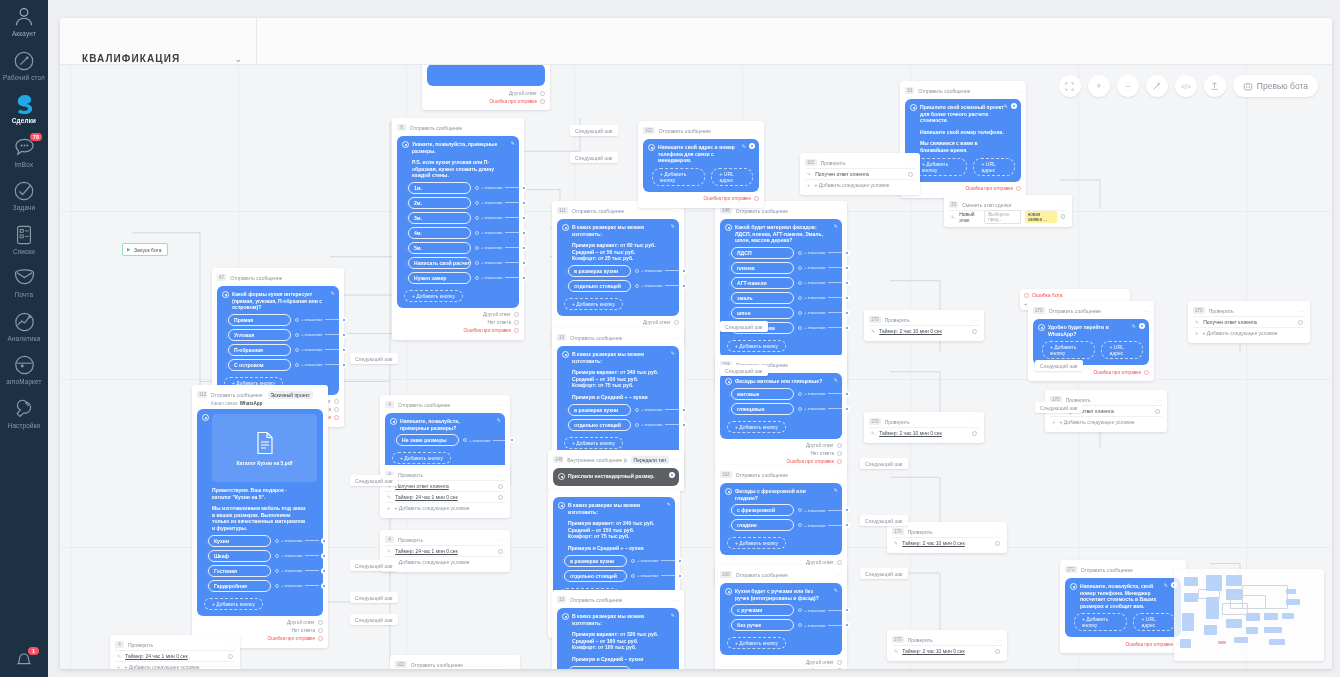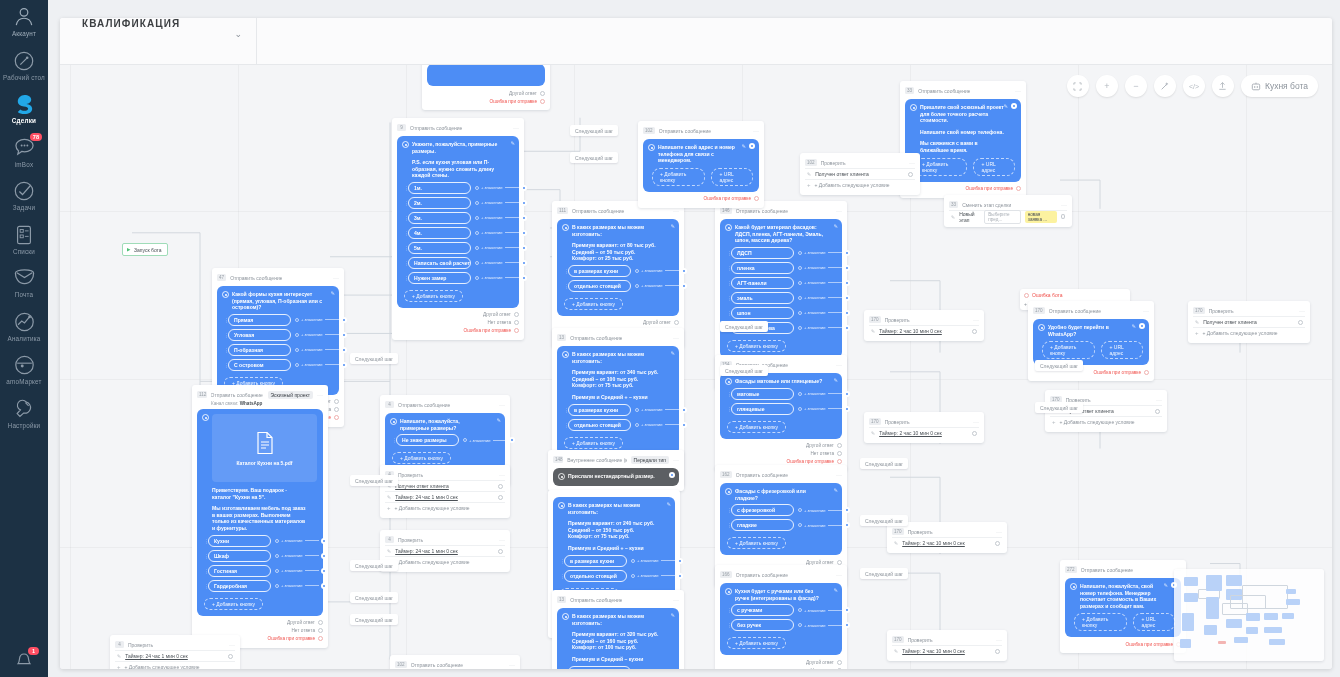--- a/index.html
+++ b/index.html
@@ -33,22 +33,22 @@
     position:absolute; left:60px; top:18px; right:8px; bottom:8px;
     background:#f4f5f7; border-radius:3px; box-shadow:0 1px 4px rgba(0,0,0,.14);
     overflow:hidden;
   }
   #header{
     position:absolute; left:0; top:0; right:0; height:47px; background:#fbfbfc;
     border-bottom:1px solid #e6e8eb;
   }
   #stage-select{
     position:absolute; left:0; top:0; width:197px; height:46px;
-    border-right:1px solid #e6e8eb; display:flex; align-items:flex-start;
-    padding:0 14px 0 22px; cursor:pointer; background:#fbfbfc;flex-direction:column;
+    border-right:1px solid #e6e8eb; display:flex; align-items:flex-end;
+    padding:0 14px 0 22px; cursor:pointer; background:#fbfbfc;
   }
   #stage-select .t{ font-size:10px; font-weight:bold; letter-spacing:1.1px; color:#3c3f42; }
   #stage-select .cv{ margin-left:auto; color:#8a9099; font-size:9px; }
   #hdr-right{ position:absolute; right:14px; top:0; height:46px; display:flex; align-items:center; gap:11px;}
   .btn-cancel{ font-size:10.5px; color:#8a9099; cursor:pointer; }
   .btn-save{
     background:#4d90f0; color:#fff; font-size:10.5px; font-weight:bold;
     padding:7px 14px; border-radius:3px; cursor:pointer;
   }
   .btn-close{ font-size:12px; color:#9aa0a8; cursor:pointer; padding:0 2px; }
@@ -382,21 +382,21 @@
       </div>
       <div id="preview-bot">
         <span>
           <svg width="10" height="9" viewBox="0 0 12 11">
               <rect x="1.5" y="2.5" width="9" height="7" rx="1.5" fill="none" stroke="#9aa1a9" stroke-width="1"></rect>
               <circle cx="4.4" cy="6" r=".9" fill="#9aa1a9"></circle>
               <circle cx="7.6" cy="6" r=".9" fill="#9aa1a9"></circle>
               <path d="M6 .8v1.6" stroke="#9aa1a9" stroke-width="1"></path>
             </svg>
         </span>
-        <span>Кухня бота</span>
+        <span>Превью бота</span>
       </div>
     </div>
 
     <div class="startpill" style="left:62px; top:178px;">
       <span>Запуск бота</span>
     </div>
 
     <div class="errnode" style="left:960px; top:224px;">
       <div class="r1">
         <span class="cir" style="width:5px;height:5px;border:1px solid #f0b0ae;border-radius:50%;"></span>

